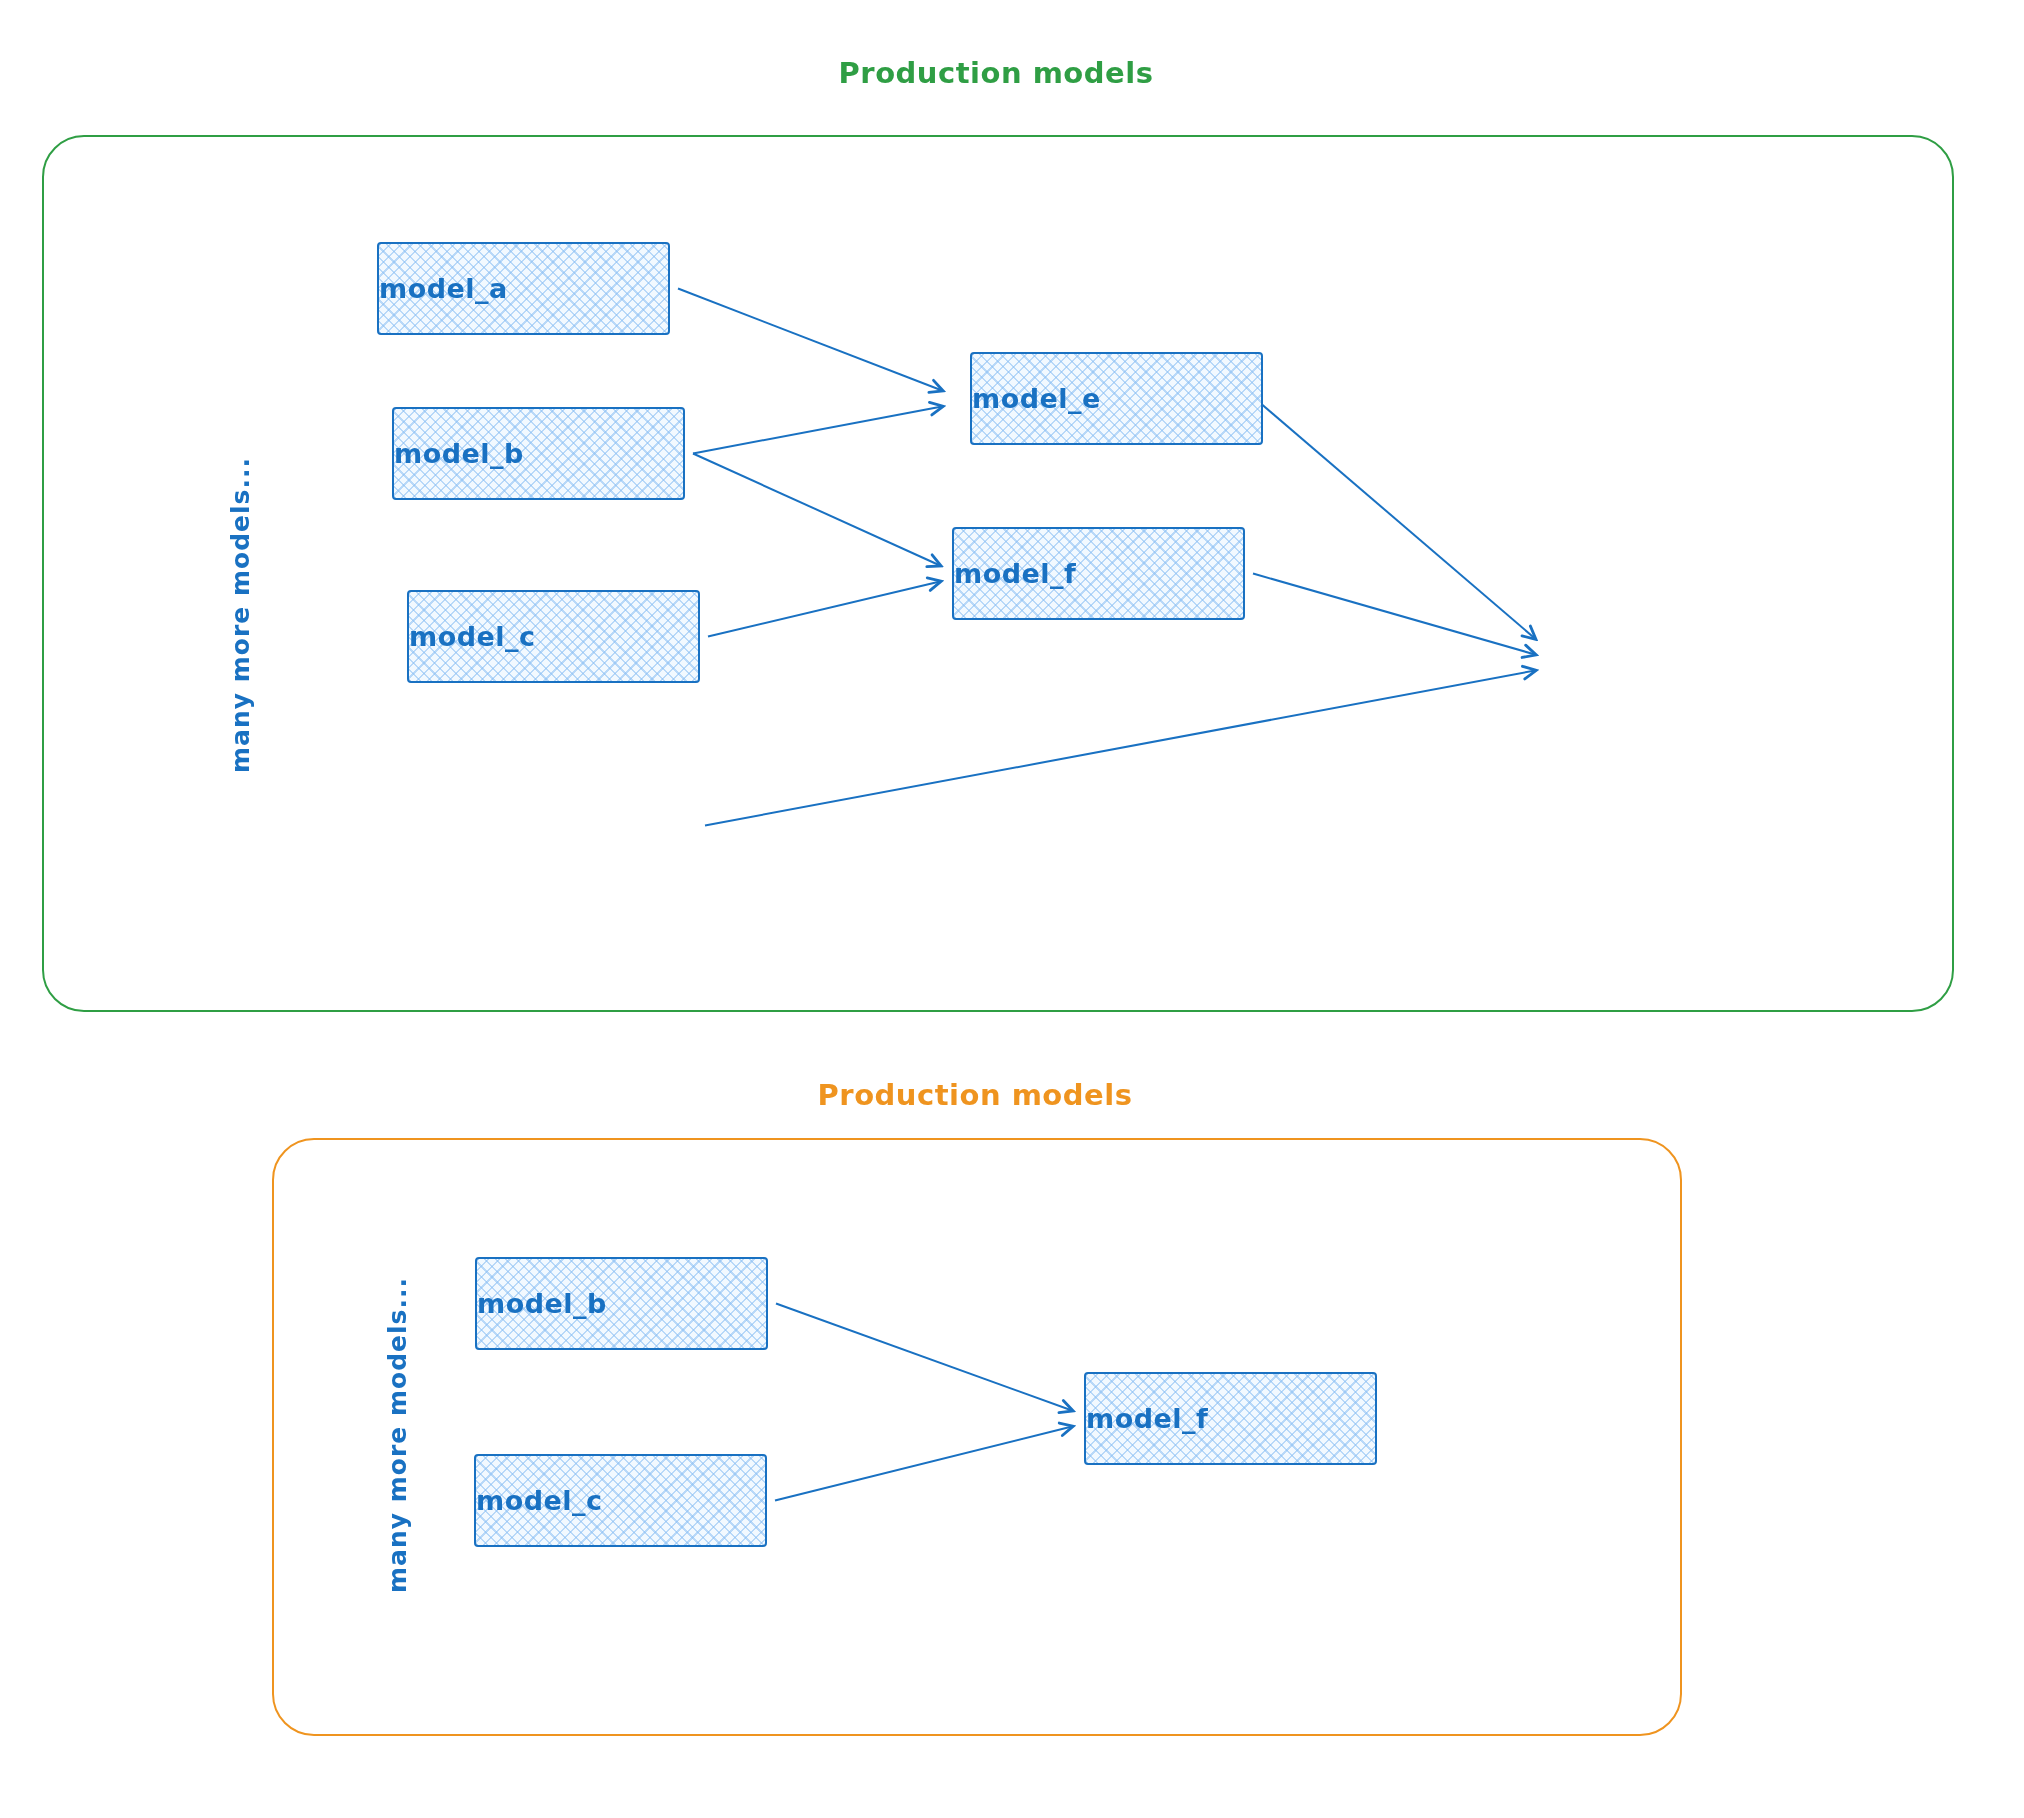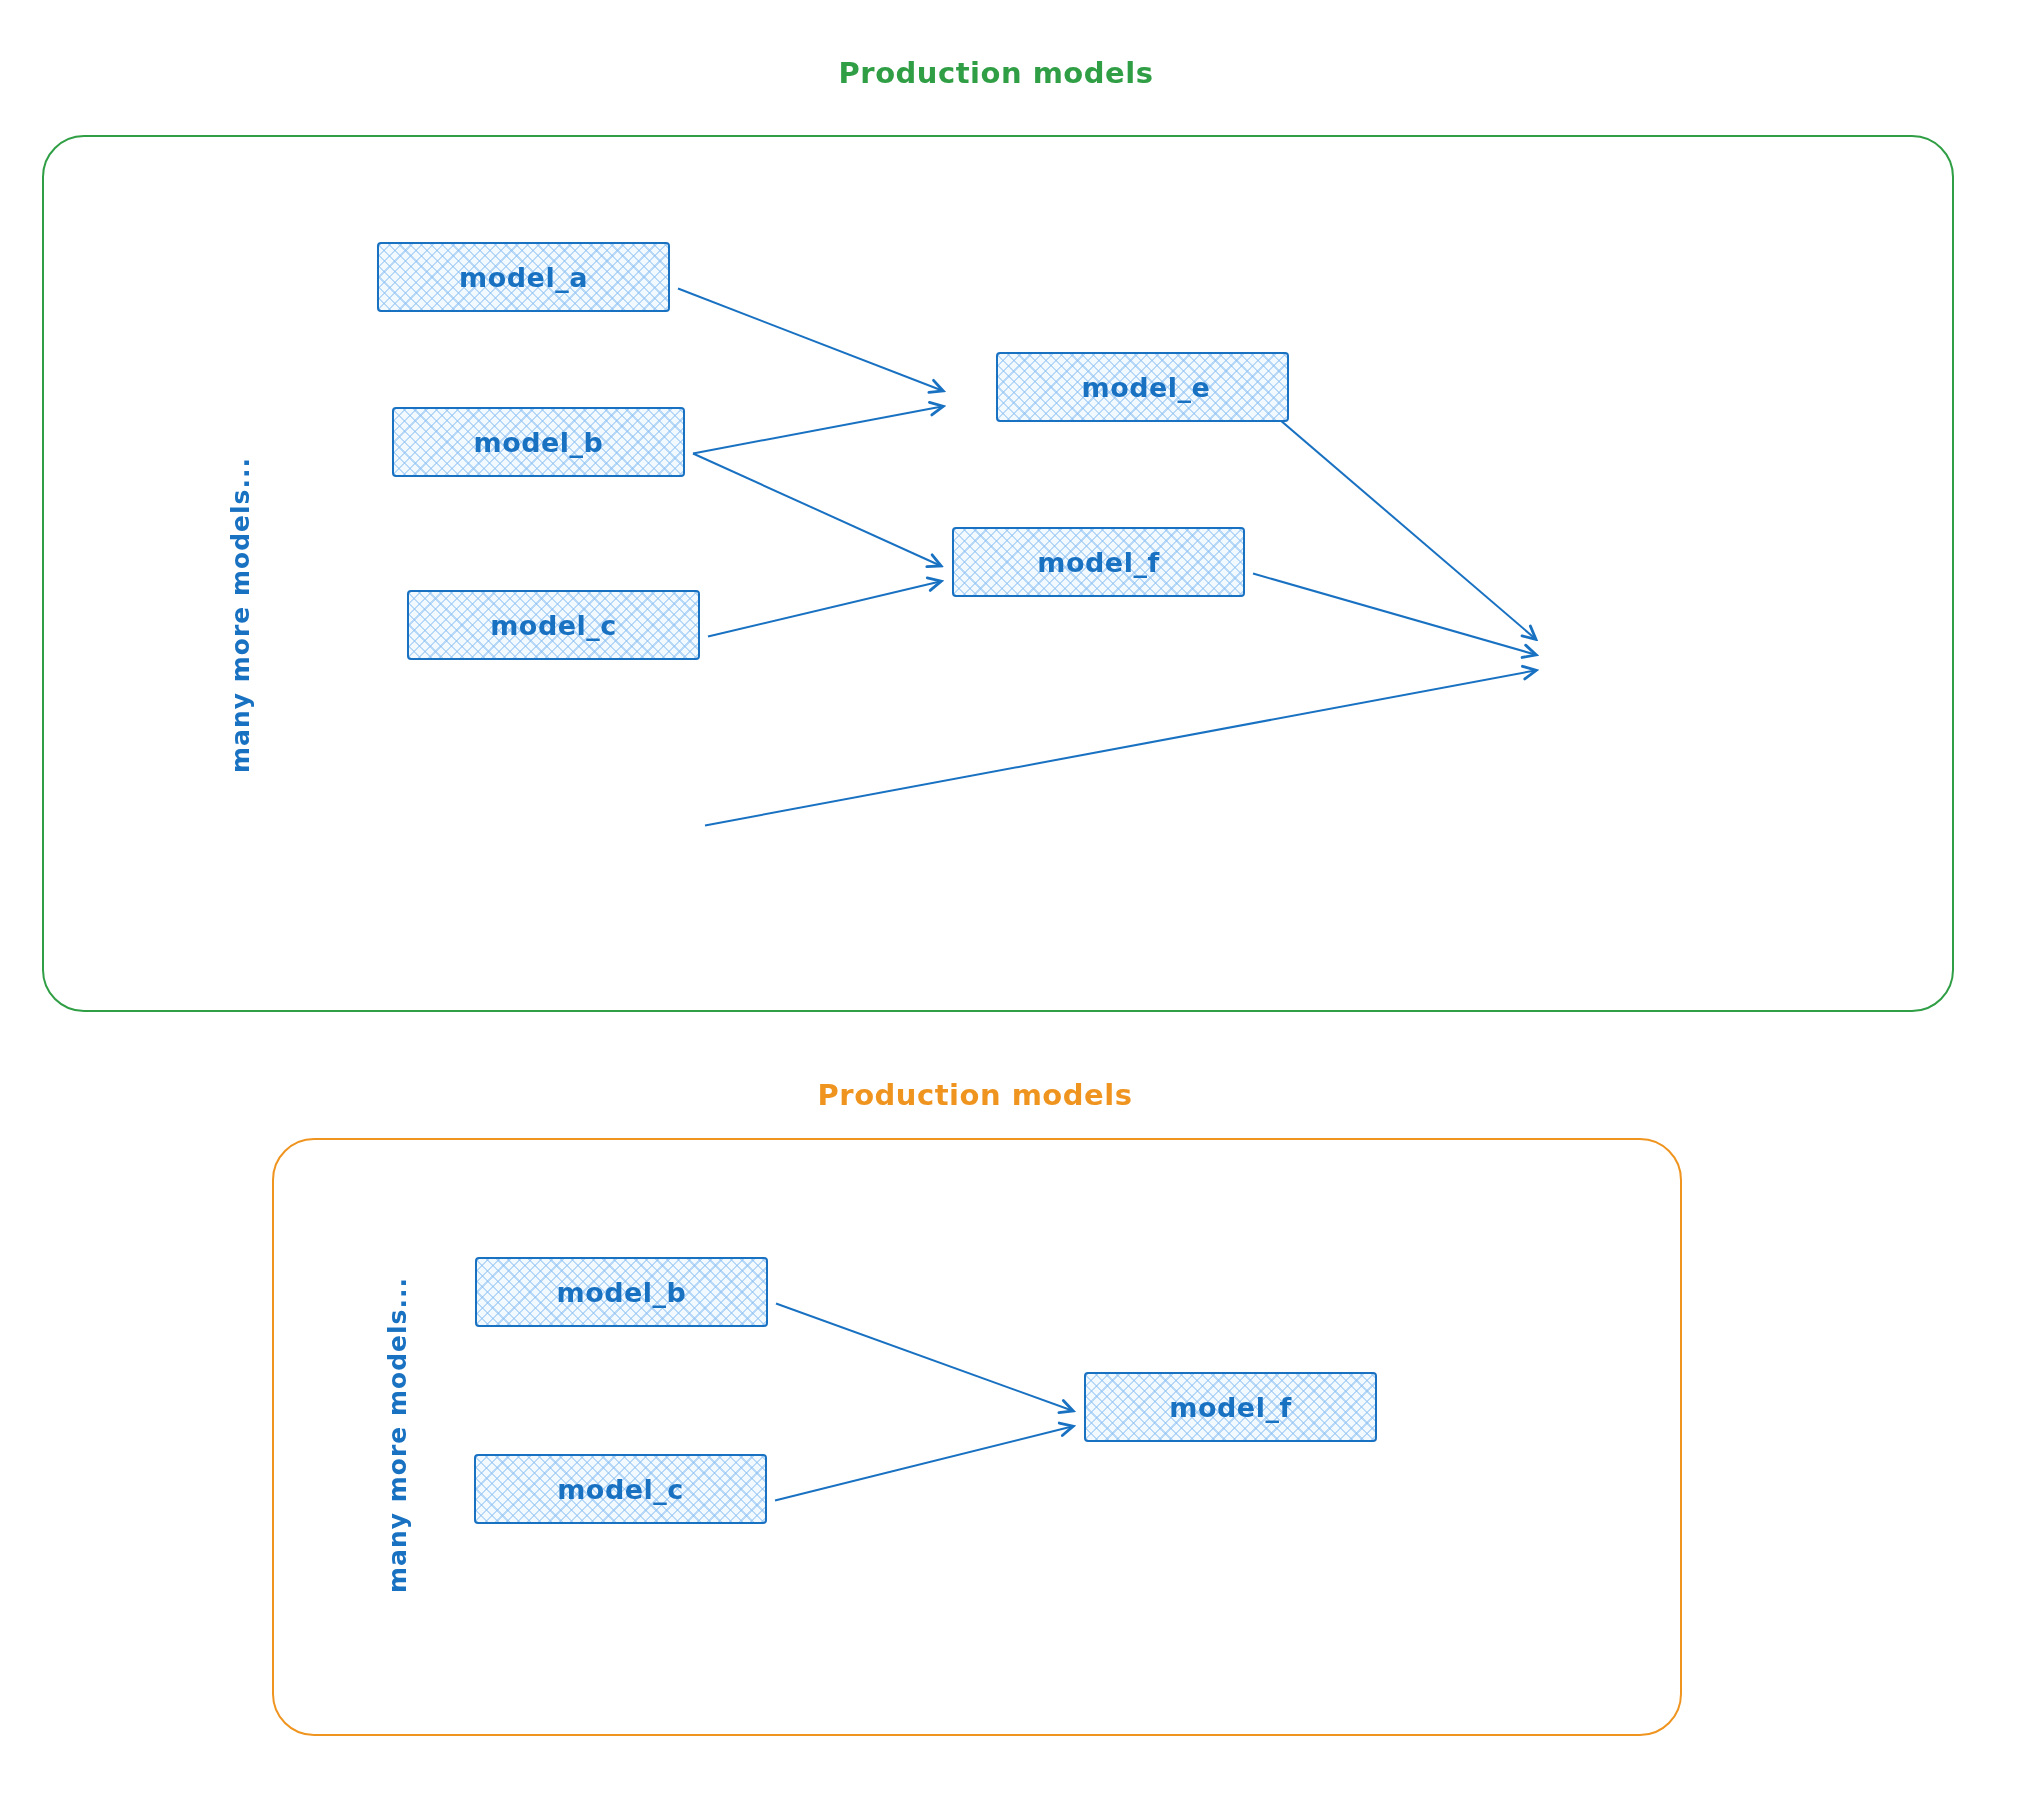--- a/index.html
+++ b/index.html
@@ -43,26 +43,26 @@
     position: absolute;
     left: 0; top: 0;
     width: 100%; height: 100%;
     overflow: visible;
     pointer-events: none;
   }
 
   .node {
     position: absolute;
     width: 293px;
-    height: 70px;
+    height: 93px;
     border: 2.4px solid #1971c2;
     border-radius: 4px;
     display: flex;
     align-items: center;
-    justify-content: center;
+    justify-content: flex-start;
     box-sizing: border-box;
     background-color: #f2f9ff;
     background-image:
       repeating-linear-gradient(45deg,  rgba(137,190,243,0.55) 0 1.6px, transparent 1.6px 7.5px),
       repeating-linear-gradient(135deg, rgba(137,190,243,0.55) 0 1.6px, transparent 1.6px 7.5px);
   }
   .node-label {
     color: #1971c2;
     font-size: 27px;
     font-weight: 600;
@@ -82,21 +82,21 @@
     white-space: nowrap;
   }
   #prod-side-label { left: 33px;  top: 462px; }
   #dev-side-label  { left: -40px; top: 279px; }
 
   
   #p-model_a { left: 333px; top: 105px; }
   #p-model_b { left: 348px; top: 270px; }
   #p-model_c { left: 363px; top: 453px; }
   #p-model_d { left: 360px; top: 642px; }
-  #p-model_e { left: 952px; top: 215px; padding-left: 7px; }
+  #p-model_e { left: 926px; top: 215px; }
   #p-model_f { left: 908px; top: 390px; }
   #p-model_g { left: 1503px; top: 471px; }
 
   
   #d-model_b { left: 201px; top: 117px; }
   #d-model_c { left: 200px; top: 314px; }
   #d-model_f { left: 810px; top: 232px; }
 </style>
 </head>
 <body>

